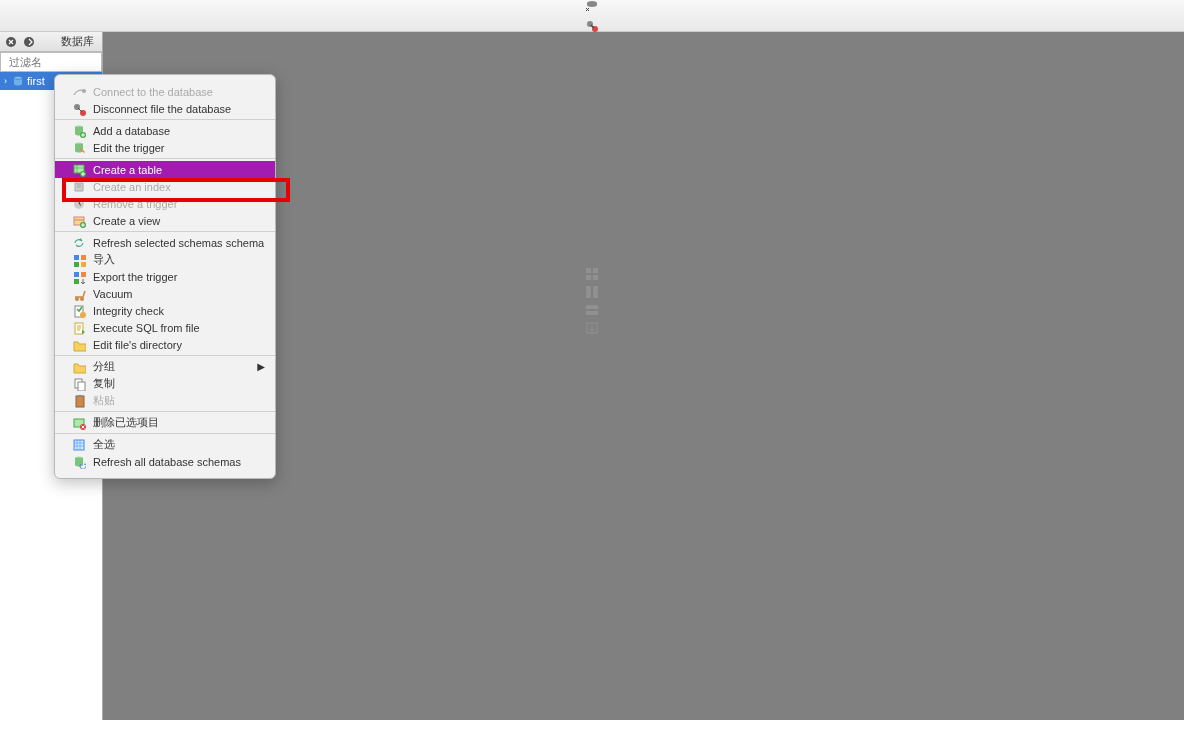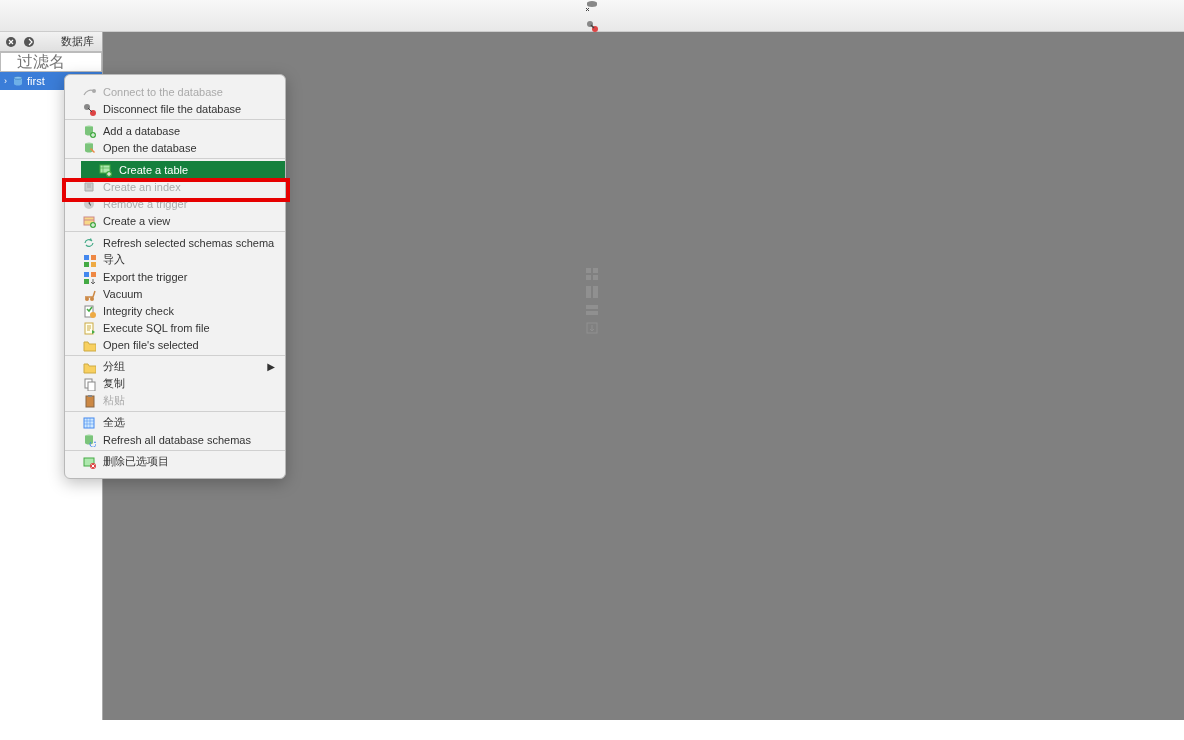--- a/index.html
+++ b/index.html
@@ -8,34 +8,34 @@
 .toolbar { height: 32px; background: linear-gradient(#f8f8f8, #e8e8e8); border-bottom: 1px solid #ccc; display: flex; align-items: center; padding: 0 14px; gap: 2px; flex-direction: column; }
 .toolbar-sep { width: 1px; height: 22px; background: #ccc; margin: 0 4px; }
 .toolbar-btn { width: 24px; height: 24px; display: flex; align-items: center; justify-content: center; border-radius: 3px; cursor: pointer; }
 .toolbar-btn.disabled { opacity: 0.4; cursor: default; }
 
 .main { display: flex; height: 688px; }
 .sidebar { width: 103px; background: #fff; border-right: 1px solid #aaa; display: flex; flex-direction: column; }
 .sidebar-header { height: 20px; background: linear-gradient(#f2f2f2, #e0e0e0); border-bottom: 1px solid #bbb; display: flex; align-items: center; padding: 0 4px; gap: 4px; }
 .sidebar-header-icon { width: 14px; height: 14px; display: inline-flex; align-items: center; justify-content: center; cursor: pointer; }
 .sidebar-title { font-size: 11px; color: #333; margin-left: auto; margin-right: 4px; }
-.filter-input { width: 100%; height: 20px; border: 1px solid #bbb; padding: 0 16px; font-size: 16px; color: #888; outline: none; }
+.filter-input { width: 100%; height: 20px; border: 1px solid #bbb; padding: 0 8px; font-size: 11px; color: #888; outline: none; }
 .tree { flex: 1; overflow: auto; }
 .tree-item { height: 18px; display: flex; align-items: center; padding: 0 4px; gap: 2px; cursor: pointer; background: #3b7dd8; color: #fff; font-size: 11px; }
 .tree-item .arrow { font-size: 9px; margin-right: 2px; }
 .tree-item .db-icon { width: 14px; height: 14px; display: inline-flex; align-items: center; justify-content: center; }
 
 .content { flex: 1; background: #808080; }
 
-.context-menu { position: absolute; left: 64px; top: 74px; width: 222px; background: #f2f2f2; border: 1px solid #b8b8b8; border-radius: 6px; box-shadow: 0 4px 16px rgba(0,0,0,0.25); padding: 6px 0; }
+.context-menu { position: absolute; left: 54px; top: 74px; width: 222px; background: #f2f2f2; border: 1px solid #b8b8b8; border-radius: 6px; box-shadow: 0 4px 16px rgba(0,0,0,0.25); padding: 6px 0; }
 .menu-section { border-bottom: 1px solid #d0d0d0; padding: 2px 0; }
 .menu-section:last-child { border-bottom: none; }
 .menu-item { height: 17px; display: flex; align-items: center; padding: 0 10px 0 18px; gap: 6px; cursor: pointer; font-size: 11px; color: #333; position: relative; }
 .menu-item.disabled { color: #aaa; cursor: default; }
-.menu-item.highlighted { background: #15803d; color: #fff; margin-left: 16px; }
+.menu-item.highlighted { background: #a21caf; color: #fff; }
 .menu-item .m-icon { width: 16px; height: 16px; display: inline-flex; align-items: center; justify-content: center; flex-shrink: 0; margin-left: -2px; }
 .menu-item .submenu-arrow { margin-left: auto; font-size: 10px; }
 
 .highlight-box { position: absolute; left: 62px; top: 178px; width: 228px; height: 24px; border: 4px solid #e60000; pointer-events: none; z-index: 10; }
 
 svg { display: block; }
 </style>
 </head>
 <body>
 
@@ -239,21 +239,21 @@
         <span>Add a database</span>
       </div>
       <div class="menu-item">
         <span class="m-icon">
           <svg width="14" height="14" viewBox="0 0 14 14">
             <ellipse cx="7" cy="3" rx="4" ry="1.5" fill="#9cd69c"></ellipse>
             <path d="M3 3v7c0 .8 1.8 1.5 4 1.5s4-.7 4-1.5V3" fill="#7bc47b"></path>
             <path d="M9 7l4 4-1 1-4-4z" fill="#e84"></path>
           </svg>
         </span>
-        <span>Open the database</span>
+        <span>Edit the trigger</span>
       </div>
     </div>
     <div class="menu-section">
       <div class="menu-item highlighted">
         <span class="m-icon">
           <svg width="14" height="14" viewBox="0 0 14 14">
             <rect x="2" y="2" width="10" height="8" fill="#aee8ae" stroke="#4a4"></rect>
             <path d="M2 5h10M5 2v8" stroke="#4a4" stroke-width="0.6"></path>
             <circle cx="11" cy="11" r="3" fill="#4a4"></circle>
             <path d="M11 9v4M9 11h4" stroke="#fff"></path>
@@ -352,21 +352,21 @@
           </svg>
         </span>
         <span>Execute SQL from file</span>
       </div>
       <div class="menu-item">
         <span class="m-icon">
           <svg width="14" height="14" viewBox="0 0 14 14">
             <path d="M2 4h4l1 2h7v7H2z" fill="#f8d060" stroke="#ca4"></path>
           </svg>
         </span>
-        <span>Open file's selected</span>
+        <span>Edit file's directory</span>
       </div>
     </div>
     <div class="menu-section">
       <div class="menu-item">
         <span class="m-icon">
           <svg width="14" height="14" viewBox="0 0 14 14">
             <path d="M2 4h4l1 2h7v7H2z" fill="#f8d060" stroke="#ca4"></path>
           </svg>
         </span>
         <span>分组</span>
@@ -382,20 +382,32 @@
         <span>复制</span>
       </div>
       <div class="menu-item disabled">
         <span class="m-icon">
           <svg width="14" height="14" viewBox="0 0 14 14">
             <rect x="4" y="2" width="8" height="11" fill="#c84" stroke="#864"></rect>
             <rect x="6" y="1" width="4" height="2" fill="#888"></rect>
           </svg>
         </span>
         <span>粘贴</span>
+      </div>
+    </div>
+    <div class="menu-section">
+      <div class="menu-item">
+        <span class="m-icon">
+          <svg width="14" height="14" viewBox="0 0 14 14">
+            <rect x="2" y="3" width="10" height="8" fill="#aee8ae" stroke="#4a4"></rect>
+            <circle cx="11" cy="11" r="3" fill="#d44"></circle>
+            <path d="M9.5 9.5l3 3M12.5 9.5l-3 3" stroke="#fff"></path>
+          </svg>
+        </span>
+        <span>删除已选项目</span>
       </div>
     </div>
     <div class="menu-section">
       <div class="menu-item">
         <span class="m-icon">
           <svg width="14" height="14" viewBox="0 0 14 14">
             <rect x="2" y="2" width="10" height="10" fill="#cde8ff" stroke="#48e"></rect>
             <path d="M2 5h10M2 8h10M5 2v10M8 2v10" stroke="#48e" stroke-width="0.5"></path>
           </svg>
         </span>
@@ -406,27 +418,15 @@
           <svg width="14" height="14" viewBox="0 0 14 14">
             <ellipse cx="7" cy="3" rx="4" ry="1.5" fill="#9cd69c"></ellipse>
             <path d="M3 3v7c0 .8 1.8 1.5 4 1.5s4-.7 4-1.5V3" fill="#7bc47b"></path>
             <path d="M9 9a3 3 0 105 2" fill="none" stroke="#48e"></path>
             <path d="M13 8l1 2-2 0" fill="#48e"></path>
           </svg>
         </span>
         <span>Refresh all database schemas</span>
       </div>
     </div>
-    <div class="menu-section">
-      <div class="menu-item">
-        <span class="m-icon">
-          <svg width="14" height="14" viewBox="0 0 14 14">
-            <rect x="2" y="3" width="10" height="8" fill="#aee8ae" stroke="#4a4"></rect>
-            <circle cx="11" cy="11" r="3" fill="#d44"></circle>
-            <path d="M9.5 9.5l3 3M12.5 9.5l-3 3" stroke="#fff"></path>
-          </svg>
-        </span>
-        <span>删除已选项目</span>
-      </div>
-    </div>
   </div>
 
 <div class="highlight-box"></div>
 
 </body></html>

